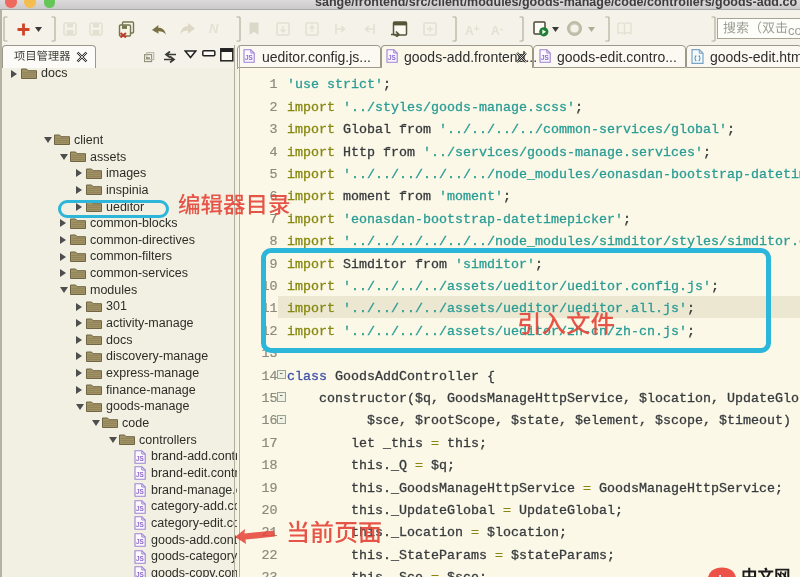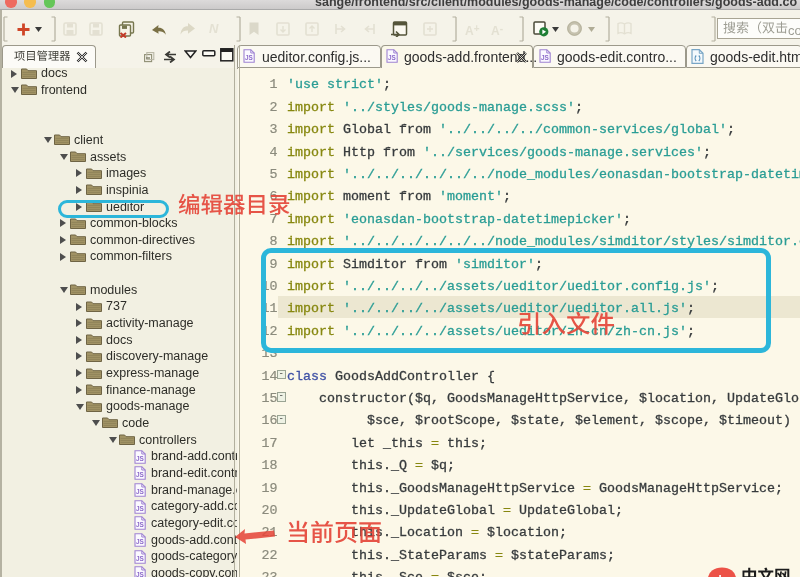--- a/index.html
+++ b/index.html
@@ -233,30 +233,20 @@
 <div class="trow" style="top:-2.7px">
         <span class="ar" style="left:11px"></span>
         <span class="icw" style="left:21px">
           <svg class="fi" width="16" height="12" viewBox="0 0 16 12">
             <path d="M0.5,11.5 V2 H5.6 L7,3.7 H15.5 V11.5 Z" fill="#a39466" stroke="#6f6444" stroke-width="1"></path>
             <path d="M1.5,5.4 H14.5 M1.5,7.4 H14.5 M1.5,9.4 H14.5" stroke="#8c7f57" stroke-width="0.8"></path>
           </svg>
         </span>
         <span class="tl" style="left:41px">docs</span>
       </div>
-<div class="trow" style="top:13.9px">
-        <span class="ad" style="left:11px"></span>
-        <span class="icw" style="left:21px">
-          <svg class="fi" width="16" height="12" viewBox="0 0 16 12">
-            <path d="M0.5,11.5 V2 H5.6 L7,3.7 H15.5 V11.5 Z" fill="#a39466" stroke="#6f6444" stroke-width="1"></path>
-            <path d="M1.5,5.4 H14.5 M1.5,7.4 H14.5 M1.5,9.4 H14.5" stroke="#8c7f57" stroke-width="0.8"></path>
-          </svg>
-        </span>
-        <span class="tl" style="left:41px">frontend</span>
-      </div>
 <div class="trow" style="top:63.9px">
         <span class="ad" style="left:44px"></span>
         <span class="icw" style="left:54px">
           <svg class="fi" width="16" height="12" viewBox="0 0 16 12">
             <path d="M0.5,11.5 V2 H5.6 L7,3.7 H15.5 V11.5 Z" fill="#a39466" stroke="#6f6444" stroke-width="1"></path>
             <path d="M1.5,5.4 H14.5 M1.5,7.4 H14.5 M1.5,9.4 H14.5" stroke="#8c7f57" stroke-width="0.8"></path>
           </svg>
         </span>
         <span class="tl" style="left:74px">client</span>
       </div>
@@ -323,39 +313,49 @@
 <div class="trow" style="top:180.4px">
         <span class="ar" style="left:60px"></span>
         <span class="icw" style="left:70px">
           <svg class="fi" width="16" height="12" viewBox="0 0 16 12">
             <path d="M0.5,11.5 V2 H5.6 L7,3.7 H15.5 V11.5 Z" fill="#a39466" stroke="#6f6444" stroke-width="1"></path>
             <path d="M1.5,5.4 H14.5 M1.5,7.4 H14.5 M1.5,9.4 H14.5" stroke="#8c7f57" stroke-width="0.8"></path>
           </svg>
         </span>
         <span class="tl" style="left:90px">common-filters</span>
       </div>
+<div class="trow" style="top:197.1px">
+        <span class="ar" style="left:60px"></span>
+        <span class="icw" style="left:70px">
+          <svg class="fi" width="16" height="12" viewBox="0 0 16 12">
+            <path d="M0.5,11.5 V2 H5.6 L7,3.7 H15.5 V11.5 Z" fill="#a39466" stroke="#6f6444" stroke-width="1"></path>
+            <path d="M1.5,5.4 H14.5 M1.5,7.4 H14.5 M1.5,9.4 H14.5" stroke="#8c7f57" stroke-width="0.8"></path>
+          </svg>
+        </span>
+        <span class="tl" style="left:90px">common-services</span>
+      </div>
 <div class="trow" style="top:213.8px">
         <span class="ad" style="left:60px"></span>
         <span class="icw" style="left:70px">
           <svg class="fi" width="16" height="12" viewBox="0 0 16 12">
             <path d="M0.5,11.5 V2 H5.6 L7,3.7 H15.5 V11.5 Z" fill="#a39466" stroke="#6f6444" stroke-width="1"></path>
             <path d="M1.5,5.4 H14.5 M1.5,7.4 H14.5 M1.5,9.4 H14.5" stroke="#8c7f57" stroke-width="0.8"></path>
           </svg>
         </span>
         <span class="tl" style="left:90px">modules</span>
       </div>
 <div class="trow" style="top:230.4px">
         <span class="ar" style="left:76px"></span>
         <span class="icw" style="left:86px">
           <svg class="fi" width="16" height="12" viewBox="0 0 16 12">
             <path d="M0.5,11.5 V2 H5.6 L7,3.7 H15.5 V11.5 Z" fill="#a39466" stroke="#6f6444" stroke-width="1"></path>
             <path d="M1.5,5.4 H14.5 M1.5,7.4 H14.5 M1.5,9.4 H14.5" stroke="#8c7f57" stroke-width="0.8"></path>
           </svg>
         </span>
-        <span class="tl" style="left:106px">737</span>
+        <span class="tl" style="left:106px">301</span>
       </div>
 <div class="trow" style="top:247.0px">
         <span class="ar" style="left:76px"></span>
         <span class="icw" style="left:86px">
           <svg class="fi" width="16" height="12" viewBox="0 0 16 12">
             <path d="M0.5,11.5 V2 H5.6 L7,3.7 H15.5 V11.5 Z" fill="#a39466" stroke="#6f6444" stroke-width="1"></path>
             <path d="M1.5,5.4 H14.5 M1.5,7.4 H14.5 M1.5,9.4 H14.5" stroke="#8c7f57" stroke-width="0.8"></path>
           </svg>
         </span>
         <span class="tl" style="left:106px">activity-manage</span>

